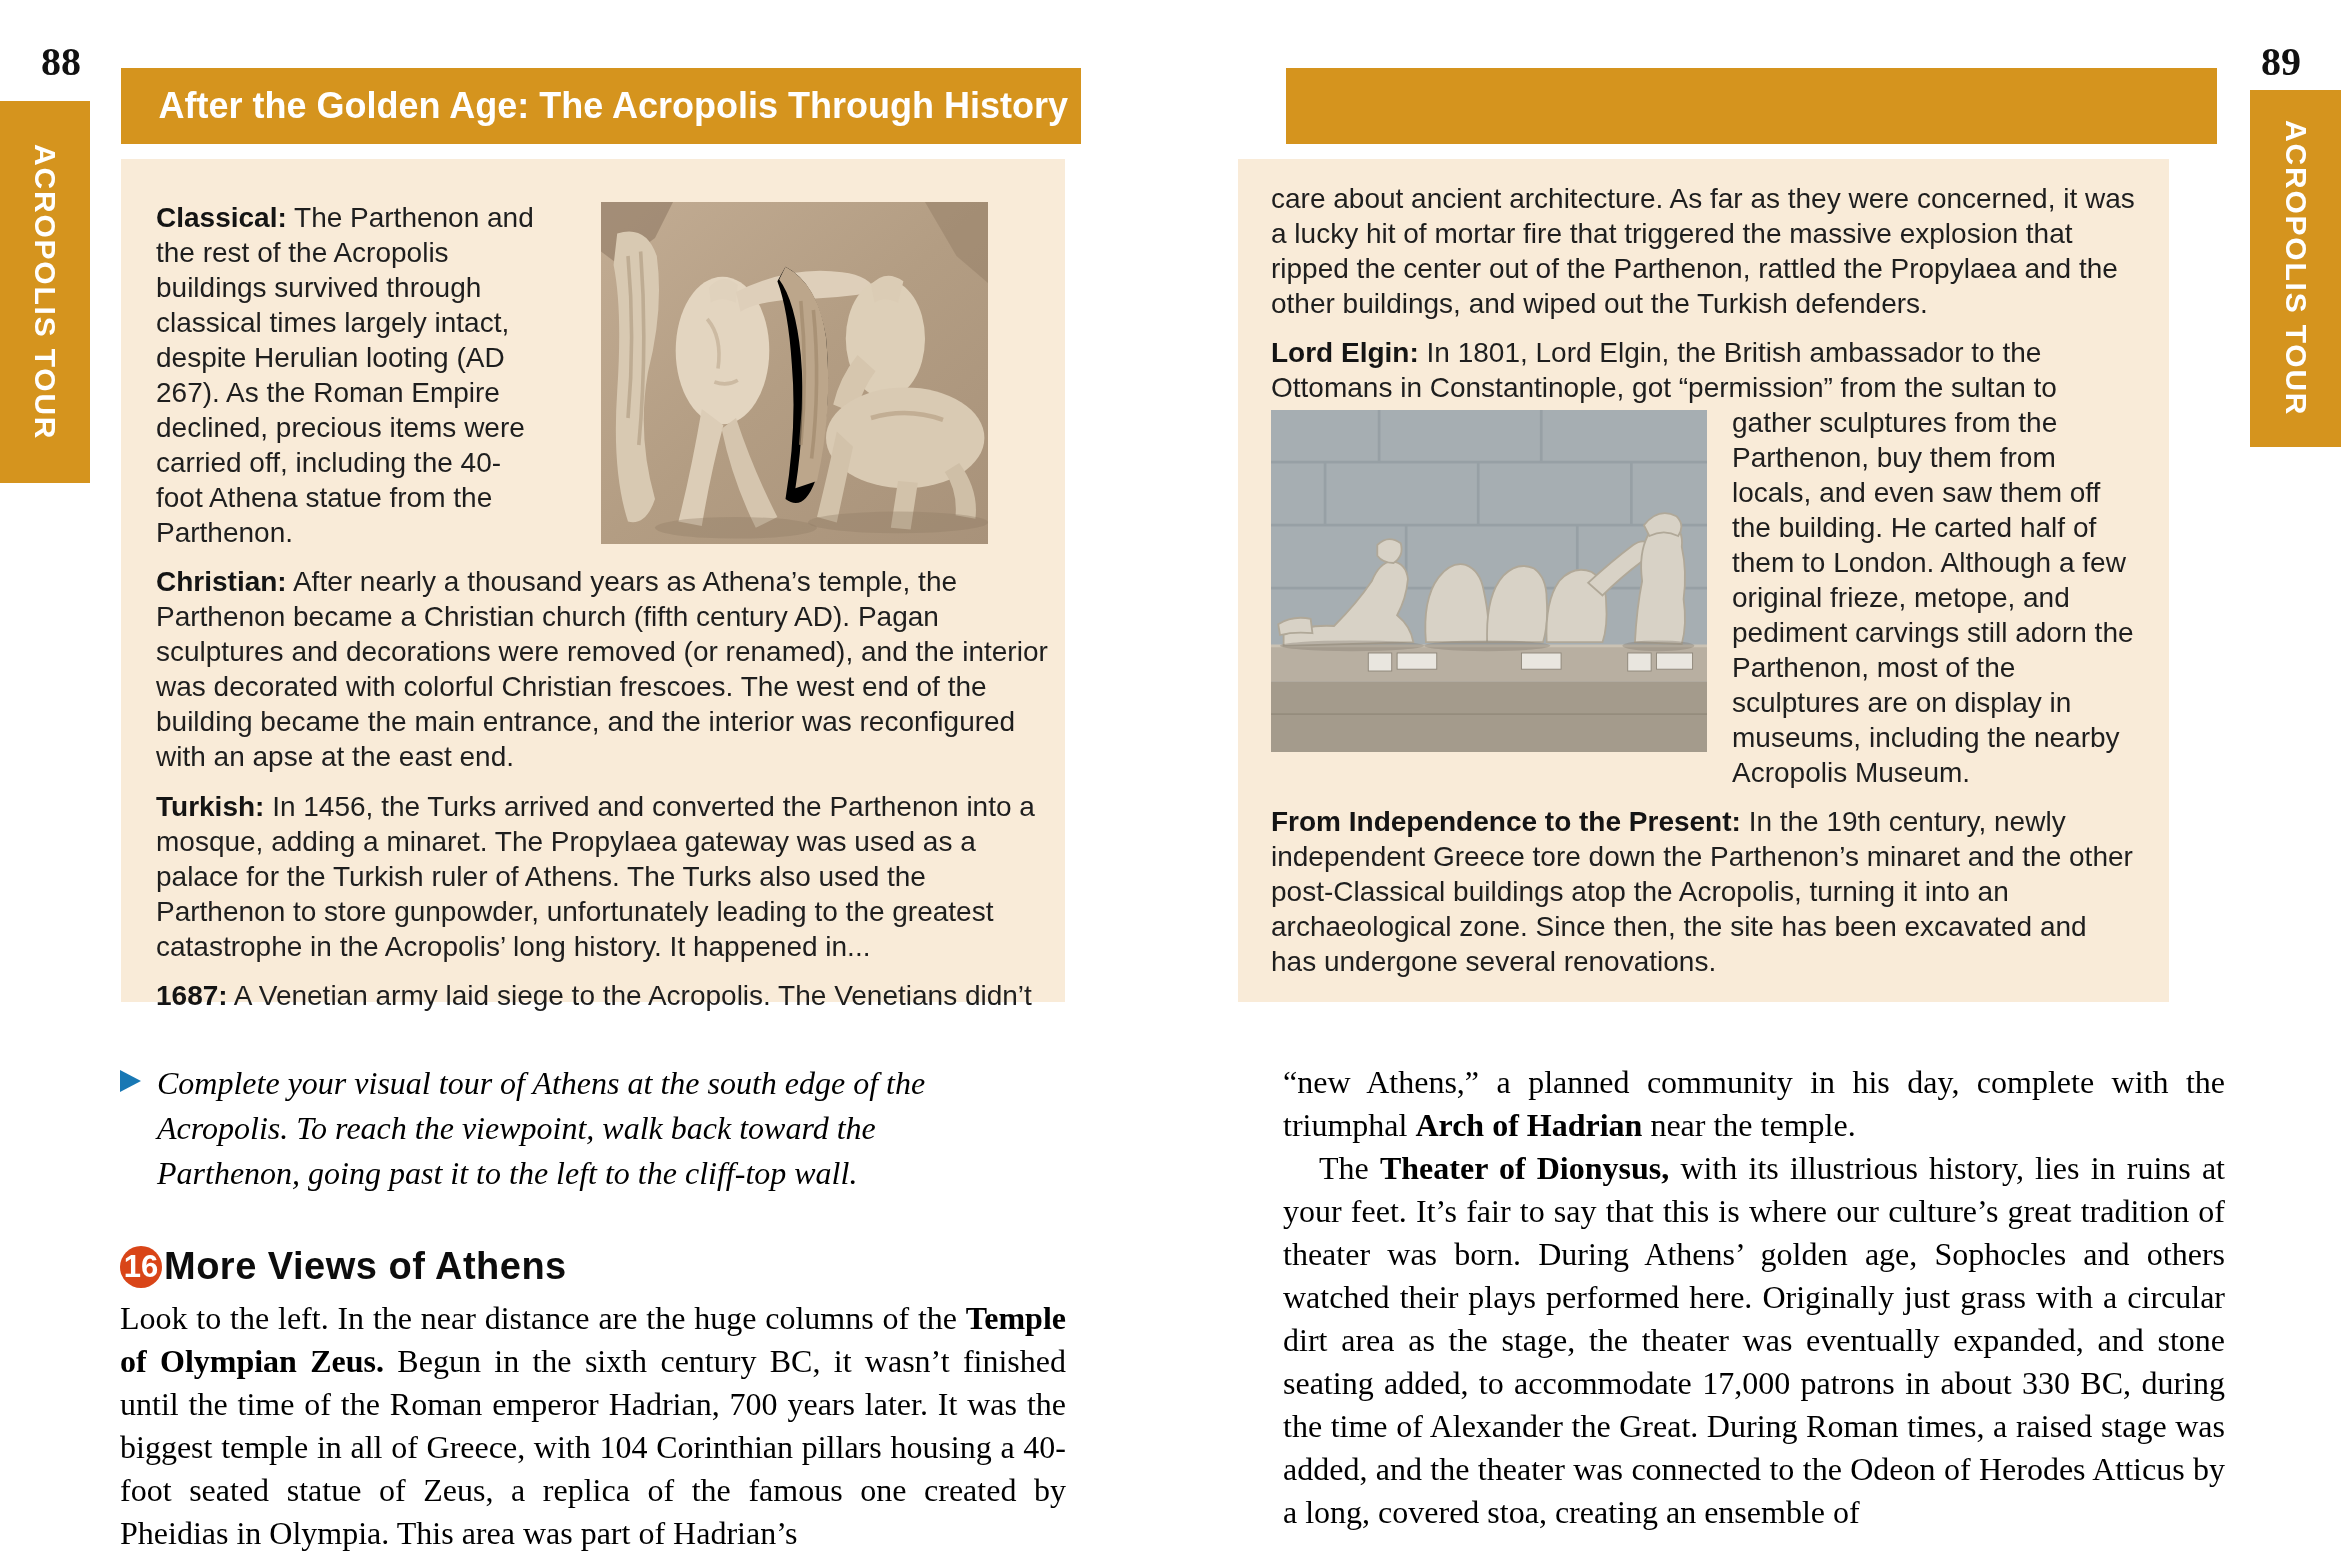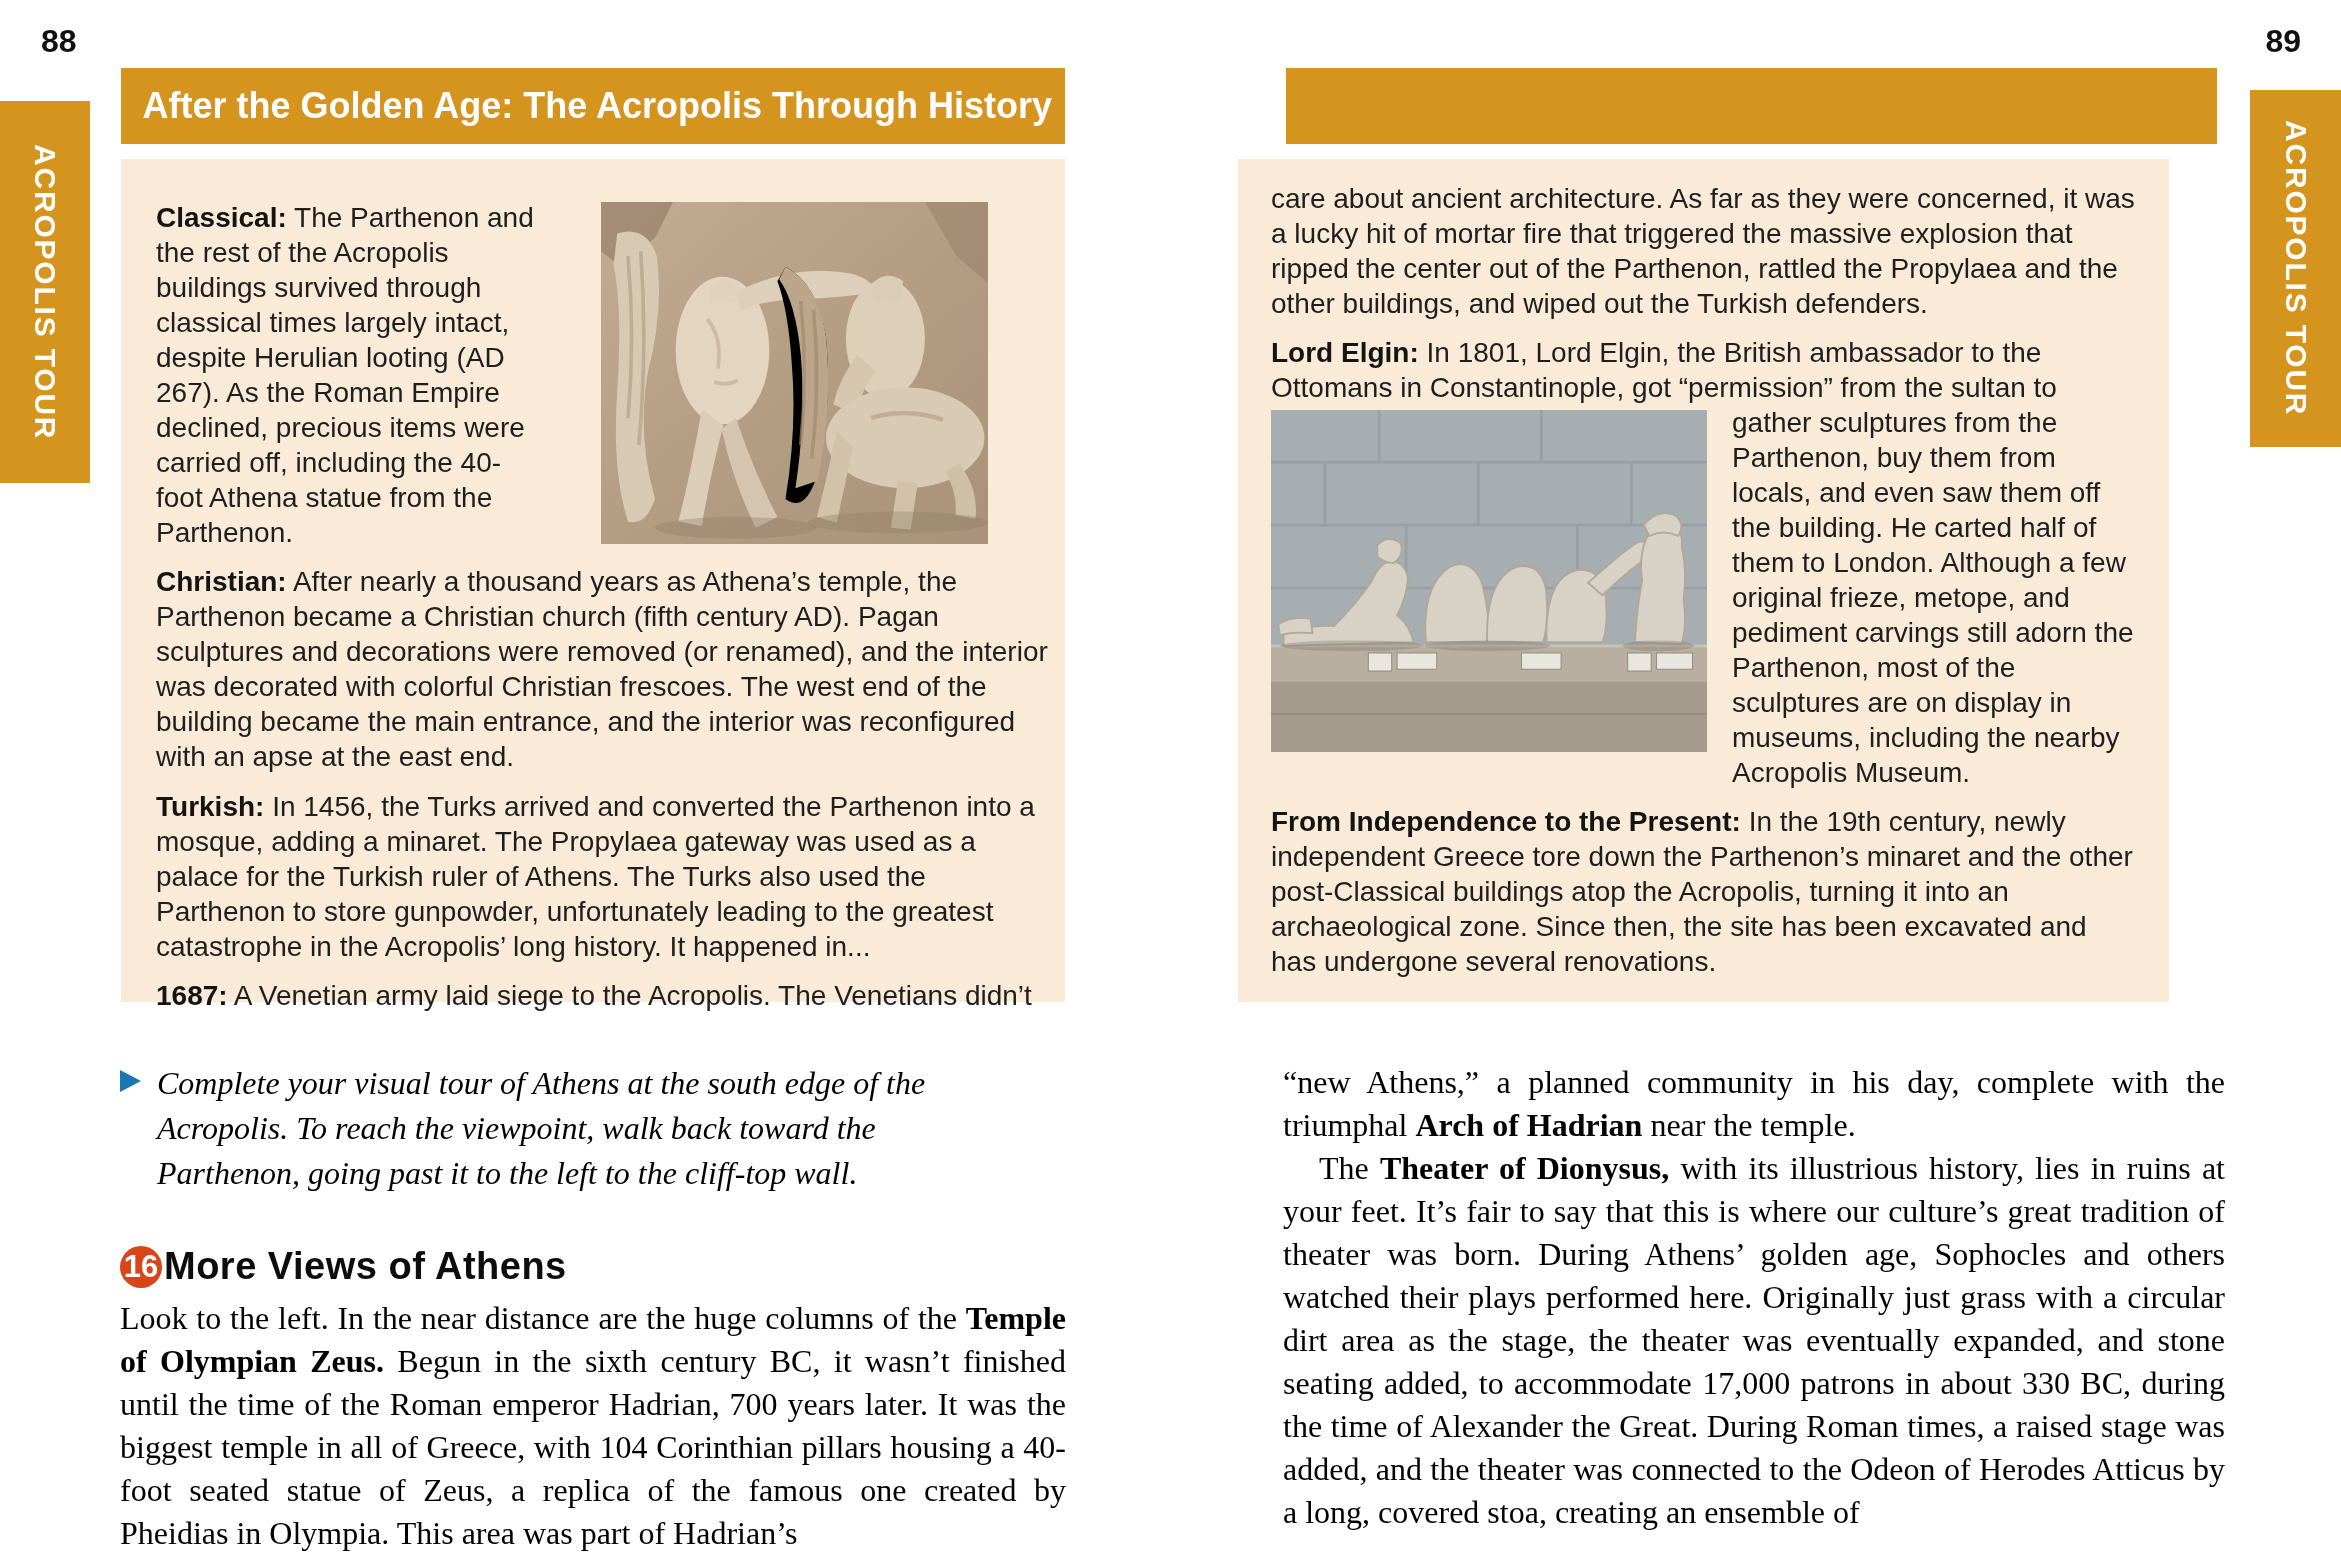--- a/index.html
+++ b/index.html
@@ -11,22 +11,22 @@
   }
   html,body{margin:0;padding:0;}
   body{
     width:2342px;height:1561px;background:#ffffff;position:relative;
     font-family:"Liberation Sans",sans-serif;color:var(--ink);
   }
   .spread{position:absolute;inset:0;}
 
   
   .pagenum{
-    position:absolute;top:23px;font-family:Liberation Sans, sans-serif;
-    font-weight:bold;font-size:32px;color:#111;
+    position:absolute;top:38px;font-family:Liberation Serif, serif;
+    font-weight:bold;font-size:40px;color:#111;
   }
   .pagenum.pn-left{left:41px;}
   .pagenum.pn-right{left:2245px;width:56px;text-align:right;}
 
   
   .edge-tab{
     position:absolute;background:var(--accent-orange);
     display:flex;align-items:center;justify-content:center;
   }
   .edge-tab.tab-left{left:0;top:101px;width:90px;height:382px;}
@@ -35,21 +35,21 @@
     writing-mode:vertical-rl;
     color:#fff;font-weight:bold;font-size:30px;letter-spacing:1.8px;
     white-space:nowrap;
   }
 
   
   .titlebar{
     position:absolute;top:68px;height:76px;background:var(--accent-orange);
     display:flex;align-items:center;
   }
-  .titlebar.tb-left{left:121px;width:944px;padding-left:0;}
+  .titlebar.tb-left{left:121px;width:944px;padding-left:16px;}
   .titlebar.tb-left span{
     margin-left:21.6px;color:#fff;font-weight:bold;font-size:36px;
     font-family:"Liberation Sans",sans-serif;
   }
   .titlebar.tb-right{left:1286px;width:931px;}
 
   
   .cream-box{
     position:absolute;top:159px;height:843px;background:var(--box-cream);
     box-sizing:border-box;font-size:28px;line-height:35px;color:#1e1e1e;

